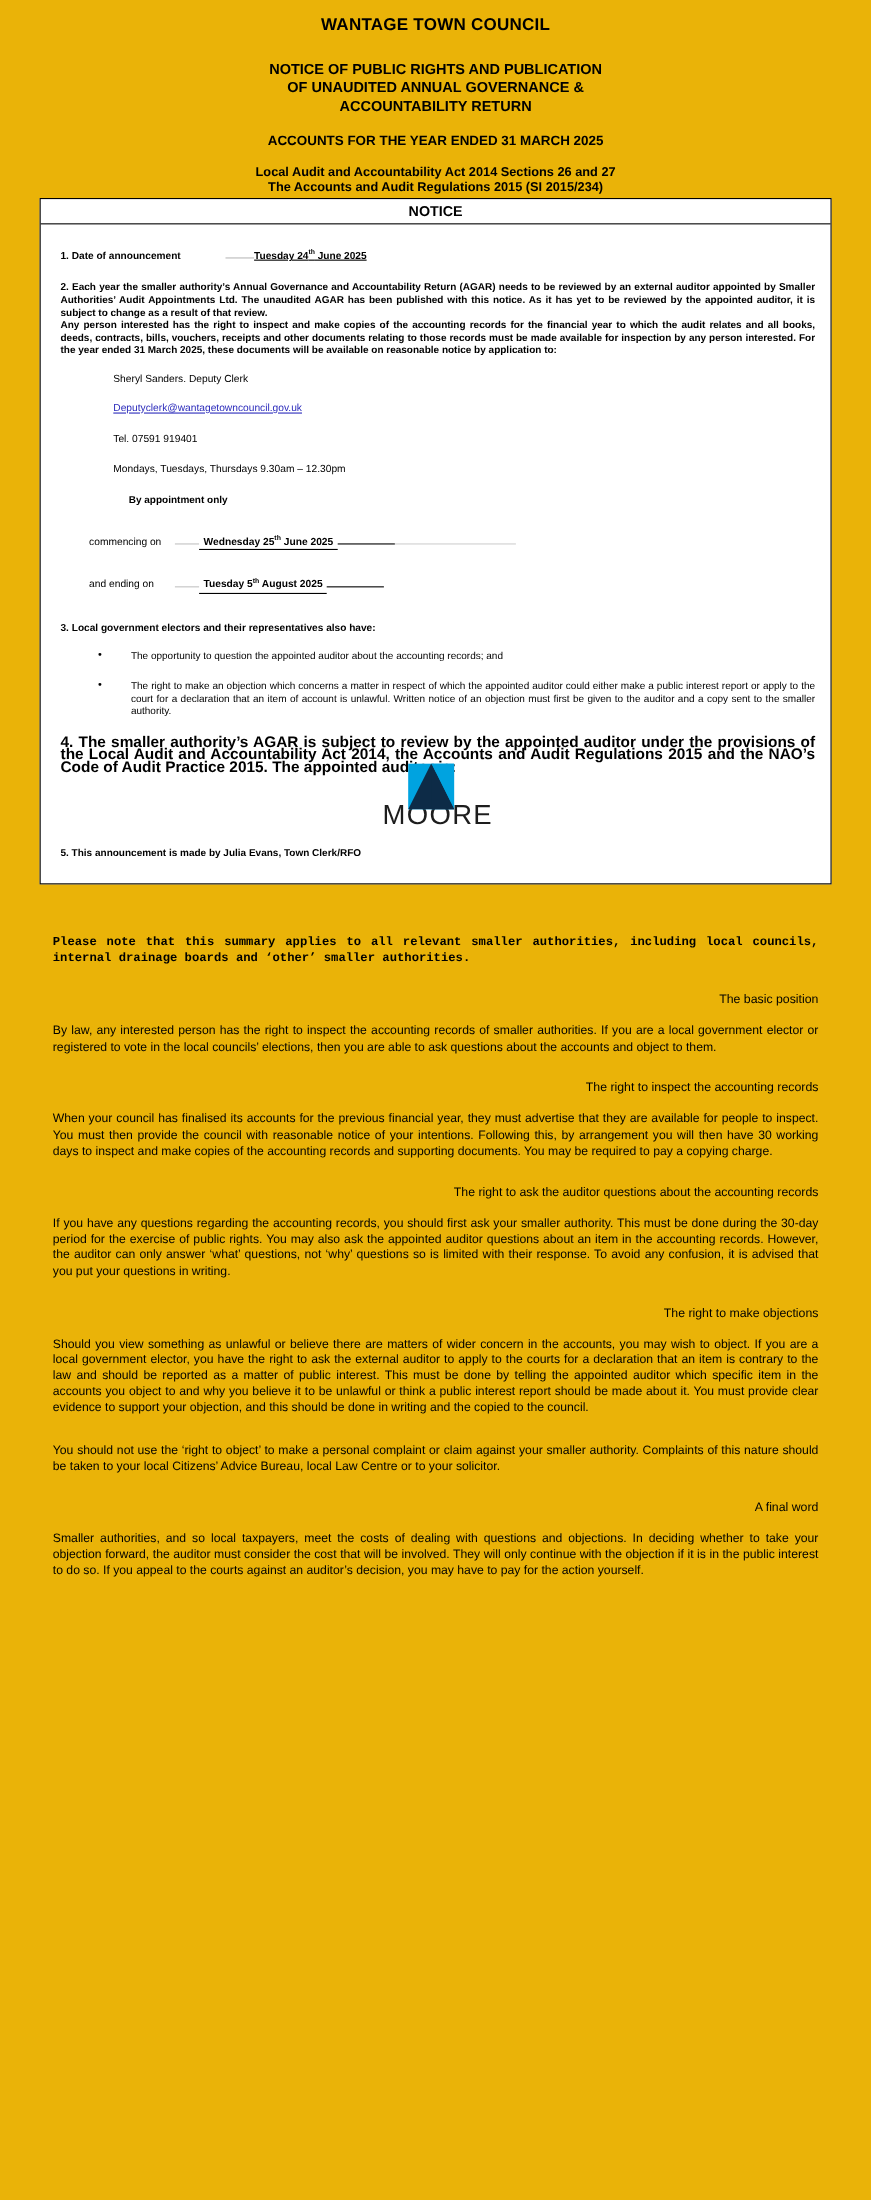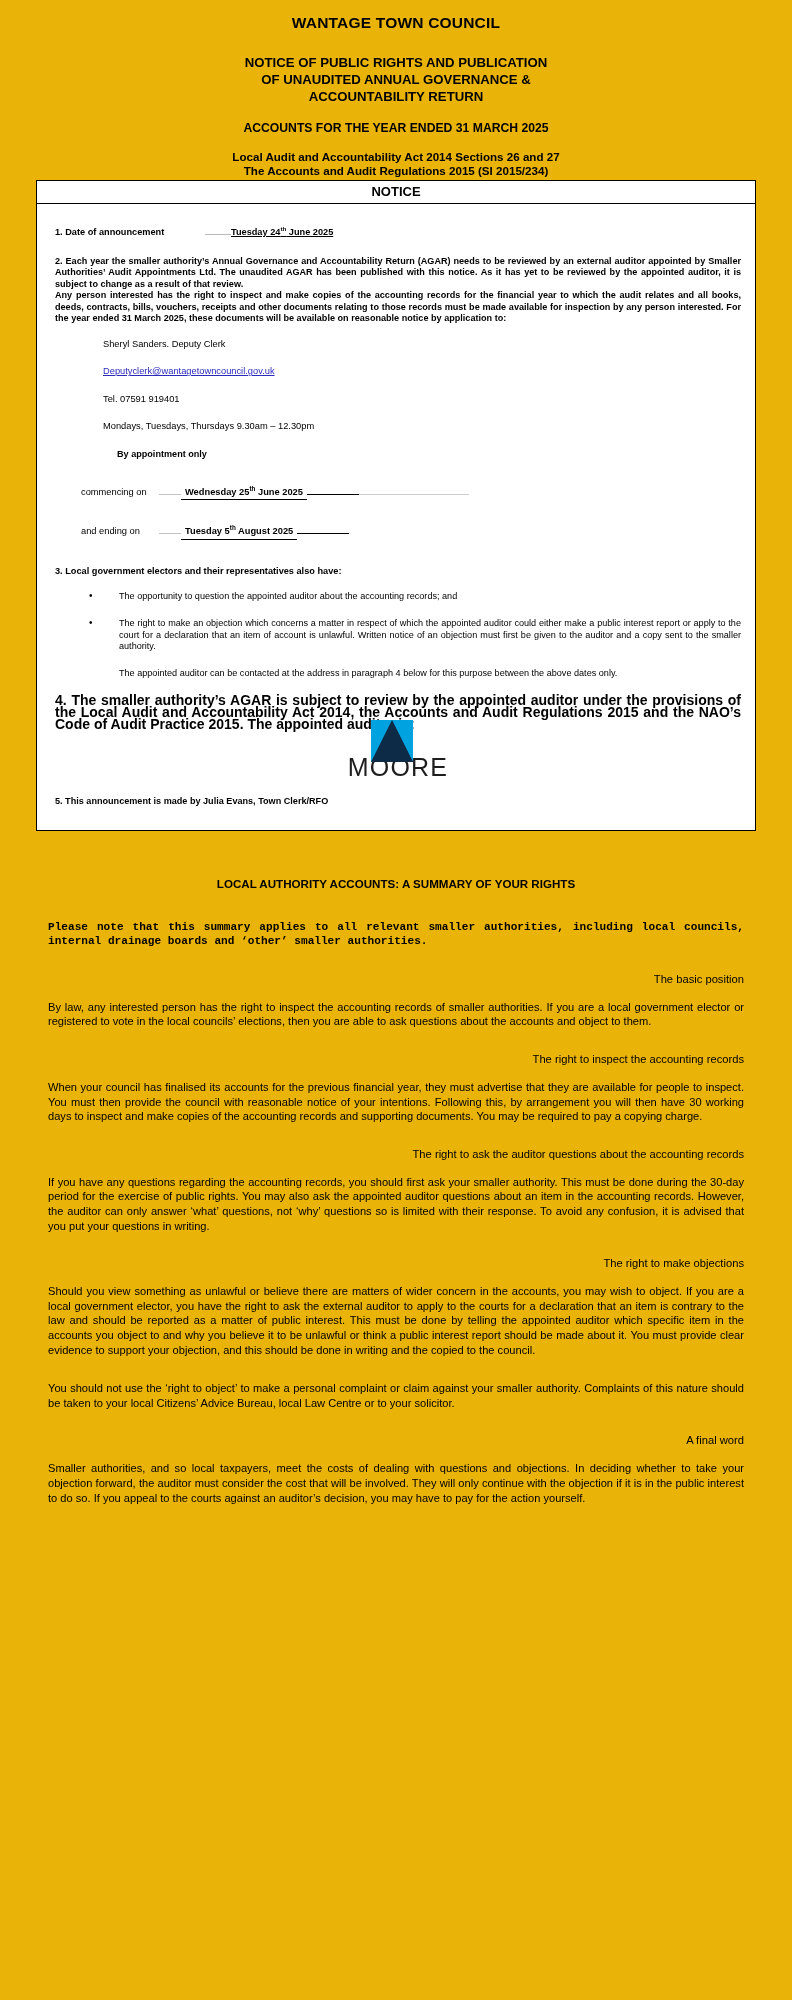--- a/index.html
+++ b/index.html
@@ -310,21 +310,20 @@
         <span class="pre-rule"></span>
         <span class="dval"><span>Tuesday 5</span><sup>th</sup><span> August 2025</span></span>
         <span class="post-rule-dark"></span>
       </div>
 
       <div class="sec-head">3. Local government electors and their representatives also have:</div>
       <ul class="bullets">
         <li>The opportunity to question the appointed auditor about the accounting records; and</li>
         <li>The right to make an objection which concerns a matter in respect of which the appointed auditor could either make a public interest report or apply to the court for a declaration that an item of account is unlawful. Written notice of an objection must first be given to the auditor and a copy sent to the smaller authority.</li>
       </ul>
-      <div class="tail-note">The appointed auditor can be contacted at the address in paragraph 4 below for this purpose between the above dates only.</div>
 
       <div class="sec4">4. The smaller authority’s AGAR is subject to review by the appointed auditor under the provisions of the Local Audit and Accountability Act 2014, the Accounts and Audit Regulations 2015 and the NAO’s Code of Audit Practice 2015.  The appointed auditor is:</div>
 
       <div class="logo-row">
         <span class="moore-mark">
           <svg width="42" height="42" viewBox="0 0 42 42" xmlns="http://www.w3.org/2000/svg">
             <rect x="0" y="0" width="42" height="42" fill="#00a3e0"></rect>
             <polygon points="0,42 21,0 42,42" fill="#0d2b47"></polygon>
             <polygon points="21,0 42,0 42,42" fill="#00a3e0"></polygon>
             <polygon points="21,0 42,42 21,42" fill="#0d2b47"></polygon>
@@ -333,21 +332,20 @@
         <span class="moore-word">MOORE</span>
       </div>
 
 
       <div class="sec5">5. This announcement is made by  Julia Evans, Town Clerk/RFO</div>
 
     </div>
   </div>
 
   <div class="summary">
-    <div class="summary-title">LOCAL AUTHORITY ACCOUNTS: A SUMMARY OF YOUR RIGHTS</div>
     <p class="summary-lead">Please note that this summary applies to all relevant smaller authorities, including local councils, internal drainage boards and ‘other’ smaller authorities.</p>
 
     <h3>The basic position</h3>
     <p>By law, any interested person has the right to inspect the accounting records of smaller authorities. If you are a local government elector or registered to vote in the local councils’ elections, then you are able to ask questions about the accounts and object to them.</p>
 
     <h3>The right to inspect the accounting records</h3>
     <p>When your council has finalised its accounts for the previous financial year, they must advertise that they are available for people to inspect. You must then provide the council with reasonable notice of your intentions. Following this, by arrangement you will then have 30 working days to inspect and make copies of the accounting records and supporting documents. You may be required to pay a copying charge.</p>
 
     <h3>The right to ask the auditor questions about the accounting records</h3>
     <p>If you have any questions regarding the accounting records, you should first ask your smaller authority. This must be done during the 30-day period for the exercise of public rights. You may also ask the appointed auditor questions about an item in the accounting records. However, the auditor can only answer ‘what’ questions, not ‘why’ questions so is limited with their response. To avoid any confusion, it is advised that you put your questions in writing.</p>

